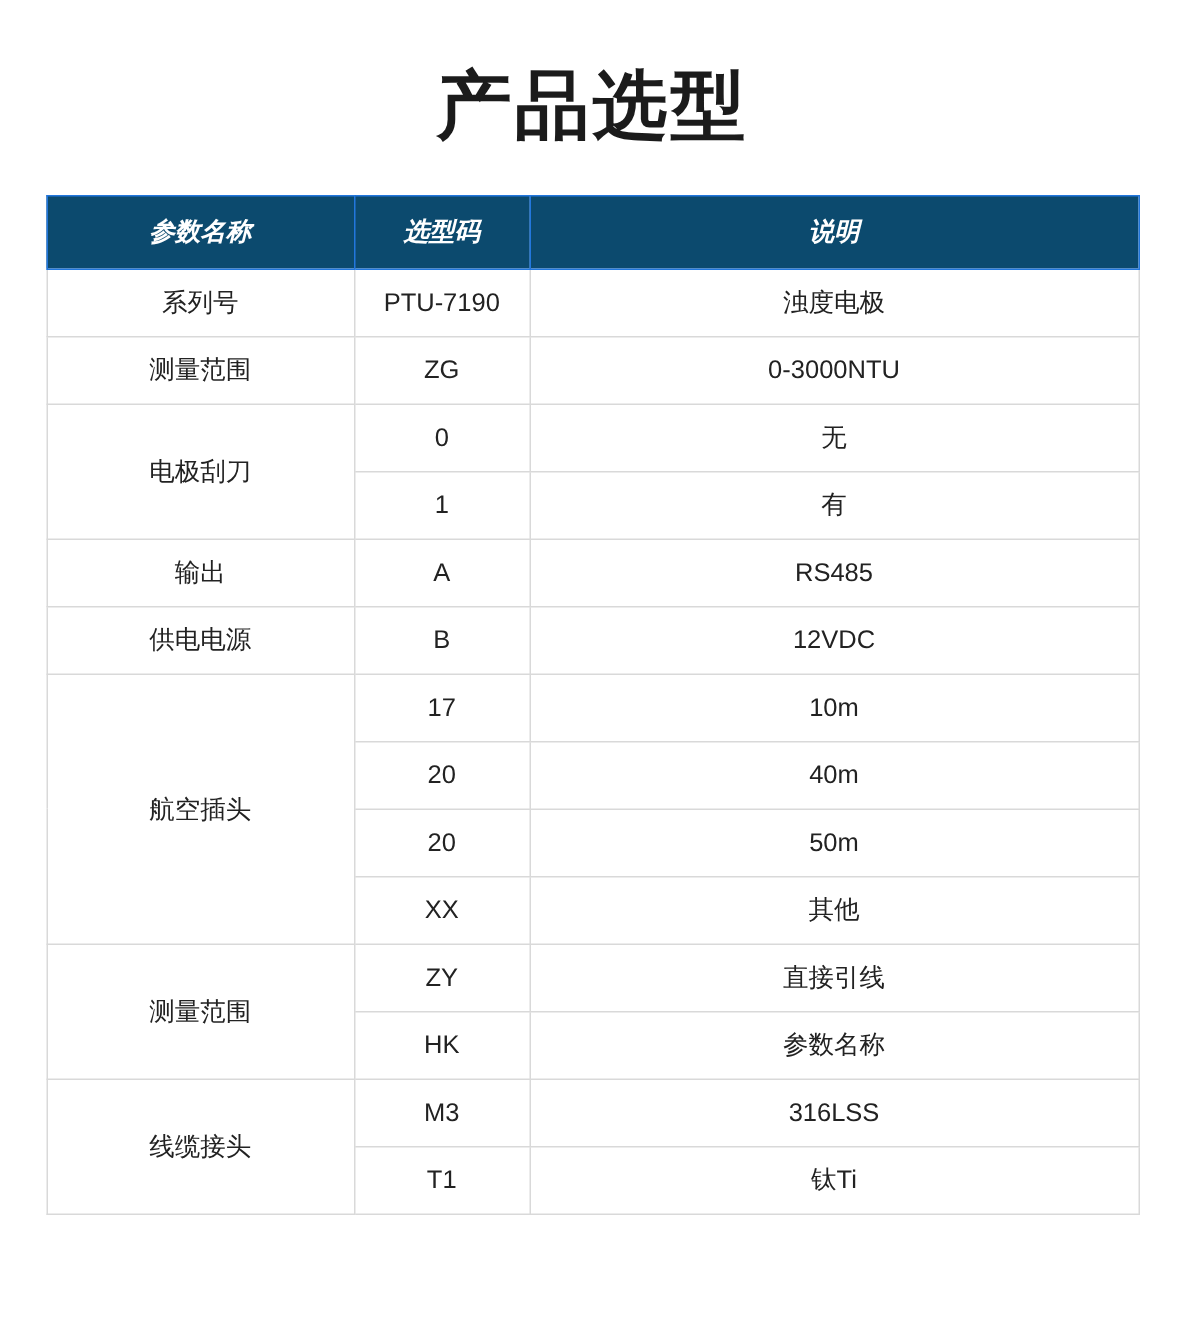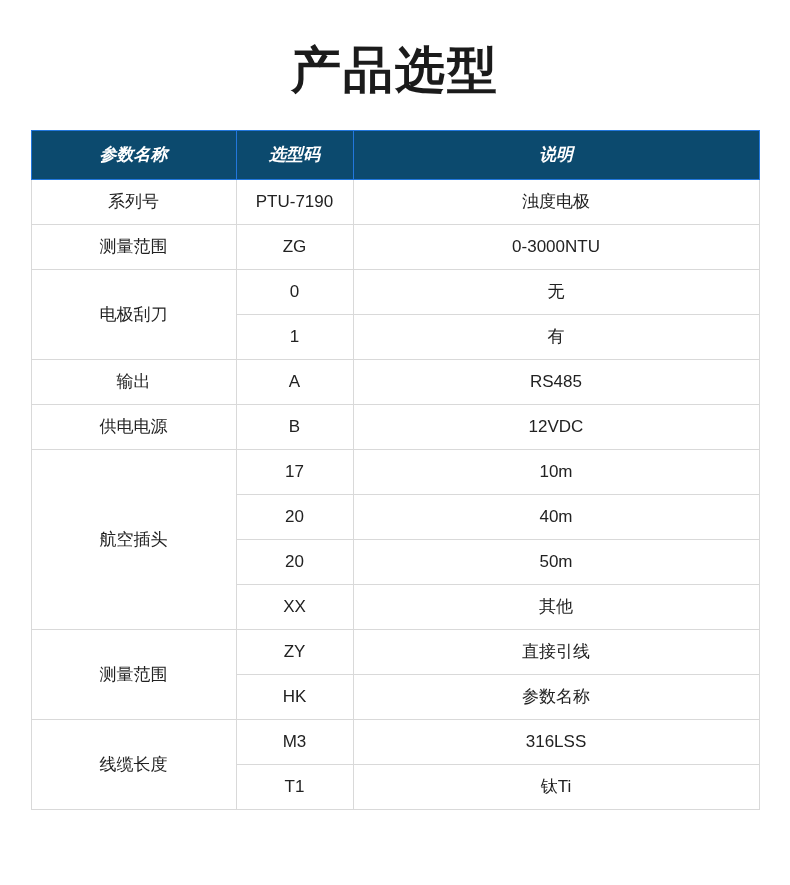--- a/index.html
+++ b/index.html
@@ -133,21 +133,21 @@
         <tr>
           <td class="param" rowspan="2">测量范围</td>
           <td>ZY</td>
           <td>直接引线</td>
         </tr>
         <tr>
           <td>HK</td>
           <td>参数名称</td>
         </tr>
         <tr>
-          <td class="param" rowspan="2">线缆长度</td>
+          <td class="param" rowspan="2">线缆接头</td>
           <td>M3</td>
           <td>316LSS</td>
         </tr>
         <tr>
           <td>T1</td>
           <td>钛Ti</td>
         </tr>
       </tbody>
   </table>
 

